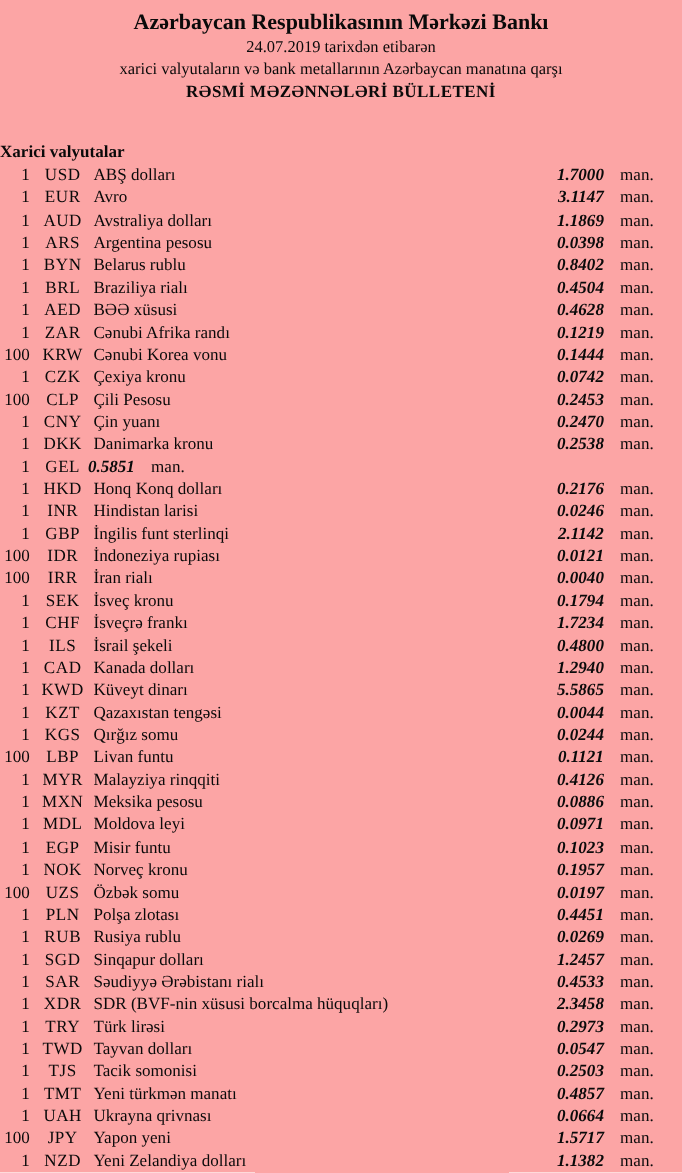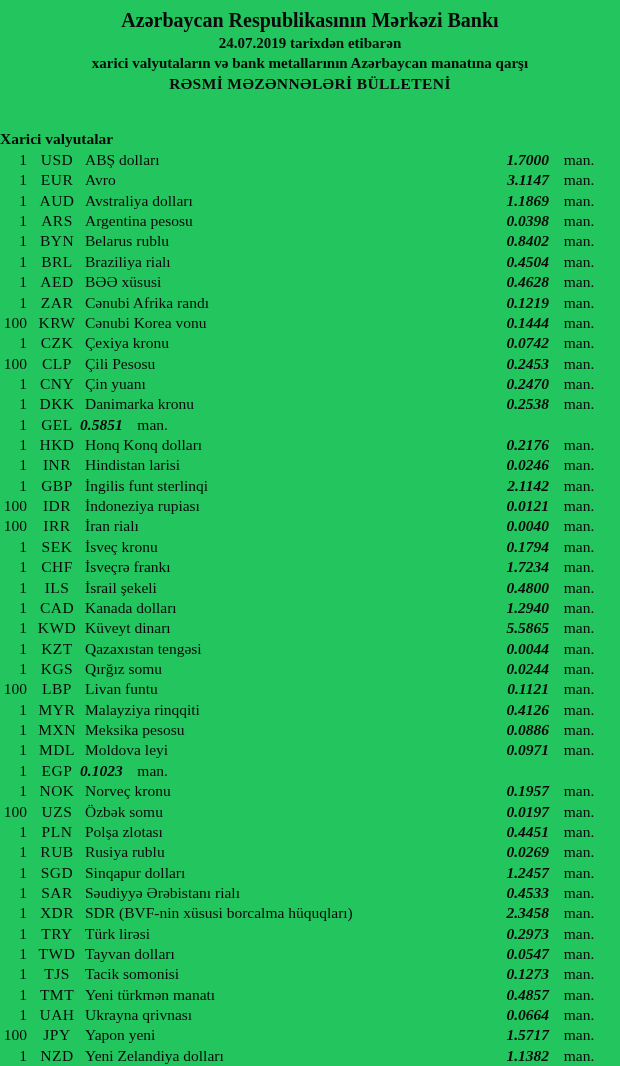--- a/index.html
+++ b/index.html
@@ -1,25 +1,25 @@
 <!DOCTYPE html>
 <html><head>
 <meta charset="utf-8">
 <style>
   * { margin:0; padding:0; box-sizing:border-box; }
   html,body { background:#ffffff; }
   .page {
     width:620px; height:1066px;
-    background:#22c55e; color:#0a0a0a;
+    background:#fca5a5; color:#0a0a0a;
     font-family:"Liberation Serif","DejaVu Serif",serif;
     overflow:hidden; position:relative;
   }
   header { text-align:center; padding-top:7px; }
   .title { font-size:20px; font-weight:700; line-height:26px; }
-  .h-line { font-size:15px; font-weight:700; line-height:20px; }
+  .h-line { font-size:15px; font-weight:400; line-height:20px; }
   .bulletin { font-size:15.5px; font-weight:700; line-height:21px; letter-spacing:0.4px; }
   .section-title { text-align:left; font-size:15.5px; font-weight:700; line-height:18px; margin-top:36px; }
   .rates { margin-top:2px; }
   .row {
     display:flex; align-items:baseline;
     height:20.36px; font-size:15.5px; line-height:20.36px;
     padding-right:20px;
   }
   .qty  { flex:none; width:27px; text-align:right; }
   .code { flex:none; width:46px; margin-left:7px; text-align:center; letter-spacing:0.5px; }
@@ -276,20 +276,21 @@
     <span class="qty">1</span>
     <span class="code">MDL</span>
     <span class="name">Moldova leyi</span>
     <span class="rate">0.0971</span>
     <span class="unit">man.</span>
   </div>
 
   <div class="row">
     <span class="qty">1</span>
     <span class="code">EGP</span>
+    <span class="name">Misir funtu</span>
     <span class="rate">0.1023</span>
     <span class="unit">man.</span>
   </div>
 
   <div class="row">
     <span class="qty">1</span>
     <span class="code">NOK</span>
     <span class="name">Norveç kronu</span>
     <span class="rate">0.1957</span>
     <span class="unit">man.</span>
@@ -356,21 +357,21 @@
     <span class="code">TWD</span>
     <span class="name">Tayvan dolları</span>
     <span class="rate">0.0547</span>
     <span class="unit">man.</span>
   </div>
 
   <div class="row">
     <span class="qty">1</span>
     <span class="code">TJS</span>
     <span class="name">Tacik somonisi</span>
-    <span class="rate">0.1273</span>
+    <span class="rate">0.2503</span>
     <span class="unit">man.</span>
   </div>
 
   <div class="row">
     <span class="qty">1</span>
     <span class="code">TMT</span>
     <span class="name">Yeni türkmən manatı</span>
     <span class="rate">0.4857</span>
     <span class="unit">man.</span>
   </div>

